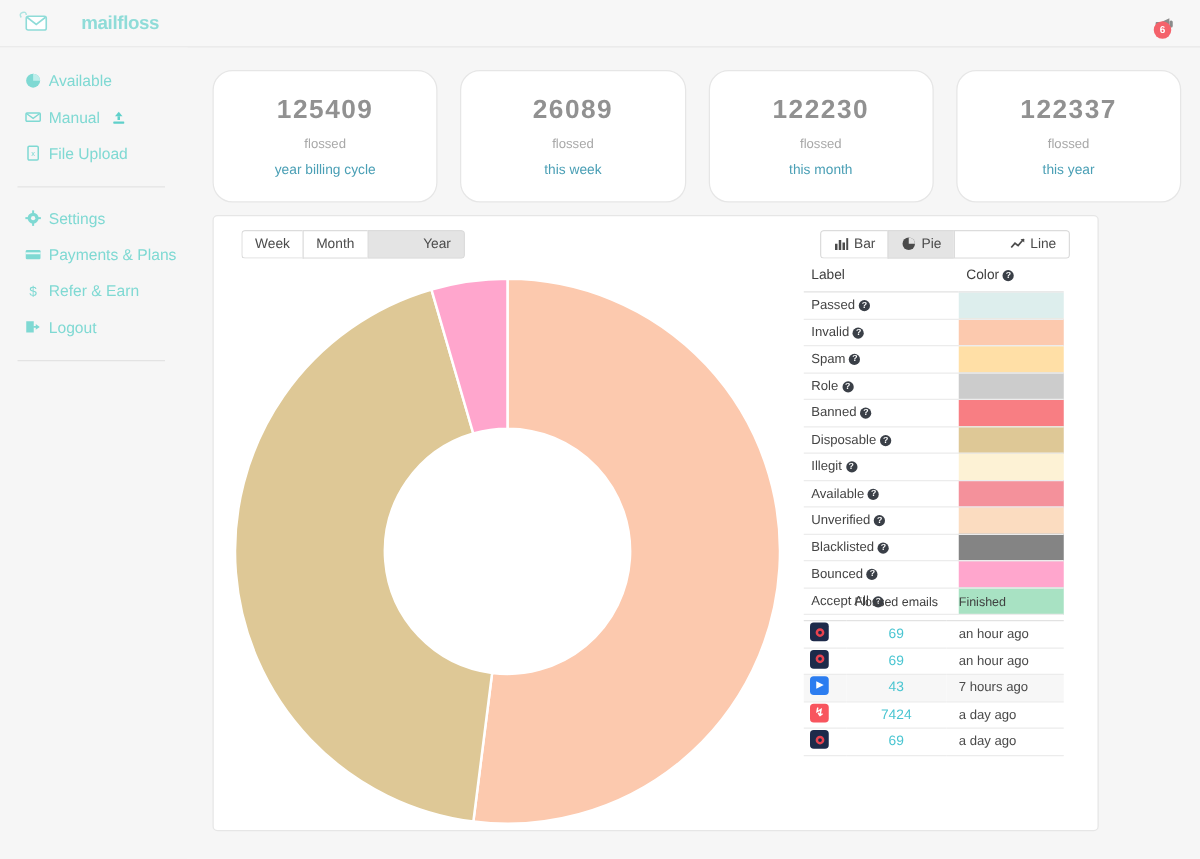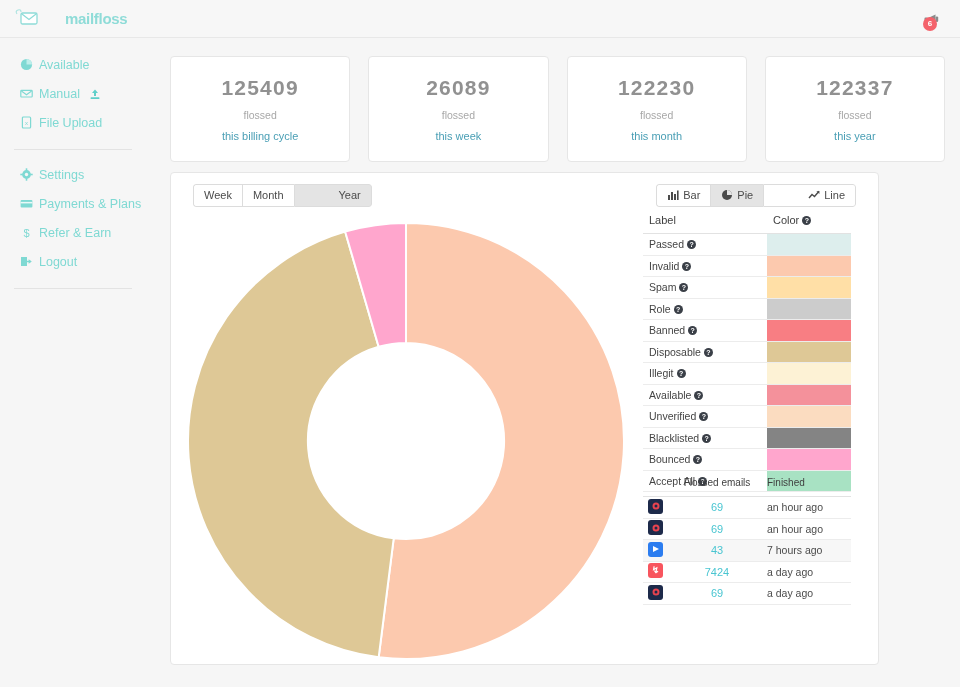--- a/index.html
+++ b/index.html
@@ -63,21 +63,21 @@
   }
 
   
   .cards {
     position: absolute; left: 170px; top: 56px;
     width: 775px; height: 106px;
     display: flex; gap: 18px;
   }
   .card {
     flex: 1; background: #fff;
-    border: 1px solid #e6e6e6; border-radius: 4px;
+    border: 1px solid #e6e6e6; border-radius: 16px;
     display: flex; flex-direction: column;
     align-items: center; justify-content: center;
   }
   .card-value {
     font-size: 21px; font-weight: 700; color: #919191;
     letter-spacing: 1.2px; margin-bottom: 9px;
   }
   .card-sub { font-size: 10.5px; color: #a8a8a8; margin-bottom: 9px; }
   .card-period { font-size: 11px; color: #4a9fb5; }
 
@@ -304,21 +304,21 @@
     </div>
   </div>
 
   <div class="nav-divider"></div>
 </div>
 
 <div class="cards">
   <div class="card">
     <div class="card-value">125409</div>
     <div class="card-sub">flossed</div>
-    <div class="card-period">this billing cycle</div>
+    <div class="card-period">year billing cycle</div>
   </div>
   <div class="card">
     <div class="card-value">26089</div>
     <div class="card-sub">flossed</div>
     <div class="card-period">this week</div>
   </div>
   <div class="card">
     <div class="card-value">122230</div>
     <div class="card-sub">flossed</div>
     <div class="card-period">this month</div>

